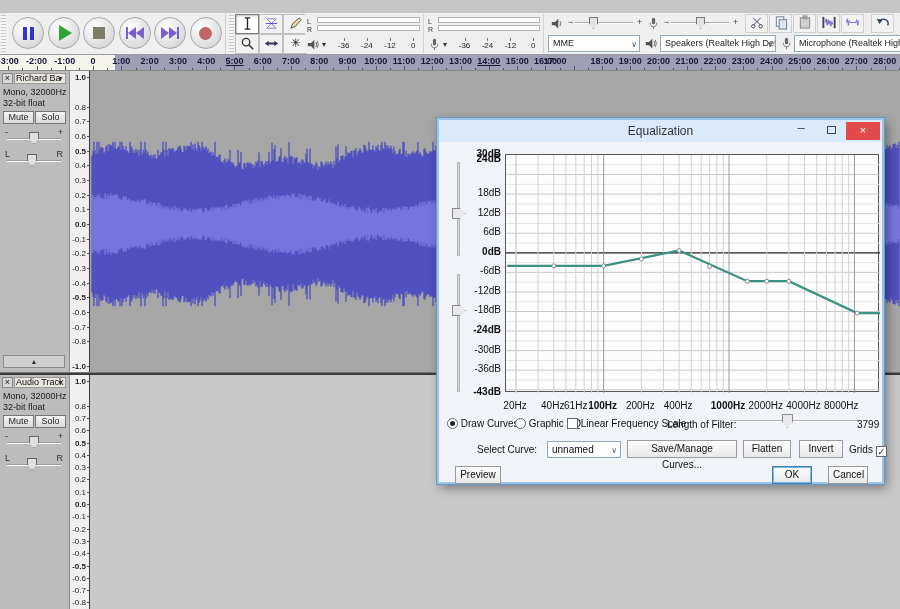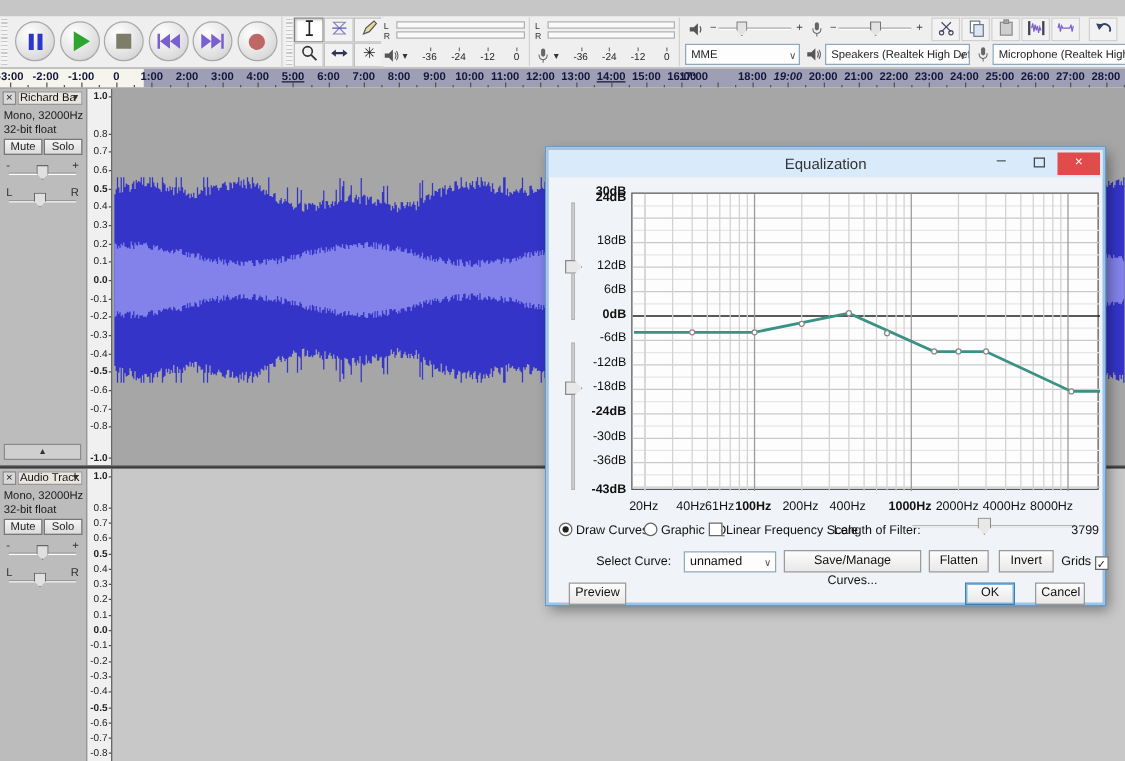--- a/index.html
+++ b/index.html
@@ -367,21 +367,21 @@
       <span class="tl-tick" style="left: 531.285px; height: 2px;"></span>
       <span class="tl-label" style="left: 545.42px;">16:00</span>
       <span class="tl-tick" style="left: 545.42px; height: 4px;"></span>
       <span class="tl-tick" style="left: 559.555px; height: 2px;"></span>
       <span class="tl-label" style="left: 555px;">17:00</span>
       <span class="tl-tick" style="left: 573.69px; height: 4px;"></span>
       <span class="tl-tick" style="left: 587.825px; height: 2px;"></span>
       <span class="tl-label" style="left: 601.96px;">18:00</span>
       <span class="tl-tick" style="left: 601.96px; height: 4px;"></span>
       <span class="tl-tick" style="left: 616.095px; height: 2px;"></span>
-      <span class="tl-label" style="left: 630.23px; font-style: italic;">19:00</span>
+      <span class="tl-label" style="left: 630.23px;">19:00</span>
       <span class="tl-tick" style="left: 630.23px; height: 4px;"></span>
       <span class="tl-tick" style="left: 644.365px; height: 2px;"></span>
       <span class="tl-label" style="left: 658.5px;">20:00</span>
       <span class="tl-tick" style="left: 658.5px; height: 4px;"></span>
       <span class="tl-tick" style="left: 672.635px; height: 2px;"></span>
       <span class="tl-label" style="left: 667px; margin-left: 20px;">21:00</span>
       <span class="tl-tick" style="left: 686.77px; height: 4px;"></span>
       <span class="tl-tick" style="left: 700.905px; height: 2px;"></span>
       <span class="tl-label" style="left: 715.04px;">22:00</span>
       <span class="tl-tick" style="left: 715.04px; height: 4px;"></span>

